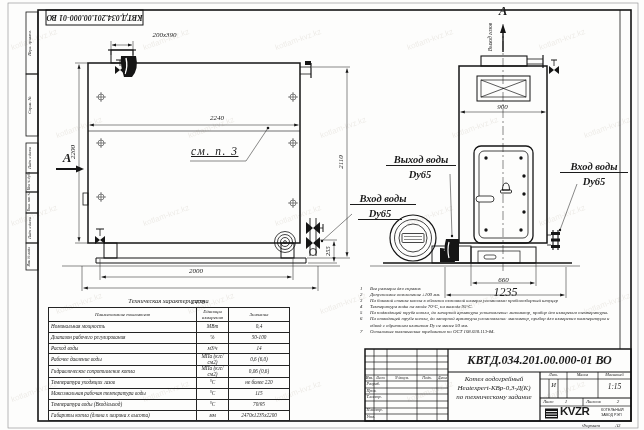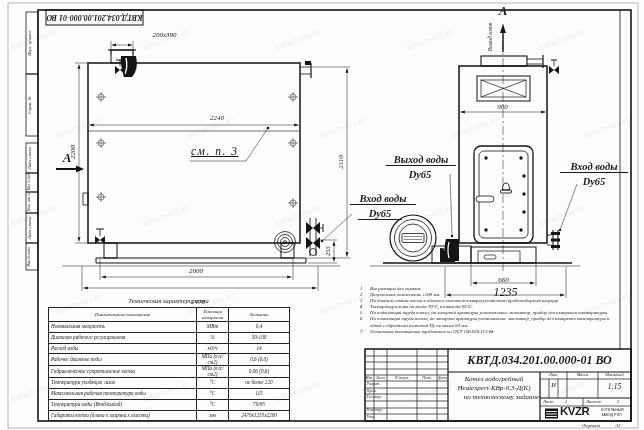--- a/index.html
+++ b/index.html
@@ -476,21 +476,21 @@
             <td class="c1">мм</td>
             <td class="c2">2470х1235х2200</td>
           </tr>
         </tbody>
     </table>
   </div>
 
   <span class="t ctr b" style="left:450px;top:349px;width:179px;height:22px;line-height:22px;font-size:12px;">КВТД.034.201.00.000-01 ВО</span>
   <span class="t ctr" style="left:449px;top:376px;width:90px;font-size:7px;">Котел водогрейный</span>
   <span class="t ctr" style="left:449px;top:385px;width:90px;font-size:7px;">Heatexpert-КВр-0,3-Д(К)</span>
-  <span class="t ctr" style="left:449px;top:394px;width:90px;font-size:7px;text-align:right;">по техническому задание</span>
+  <span class="t ctr" style="left:449px;top:394px;width:90px;font-size:7px;">по техническому задание</span>
   <span class="t ctr" style="left:540px;top:373px;width:27px;font-size:4.3px;">Лит.</span>
   <span class="t ctr" style="left:567px;top:373px;width:31px;font-size:4.3px;">Масса</span>
   <span class="t ctr" style="left:598px;top:373px;width:33px;font-size:4.3px;">Масштаб</span>
   <span class="t ctr" style="left:549px;top:382px;width:9px;font-size:6.5px;">И</span>
   <span class="t ctr" style="left:598px;top:383px;width:33px;font-size:7.5px;">1:15</span>
   <span class="t" style="left:543px;top:399.5px;width:18px;font-size:4.5px;">Лист</span>
   <span class="t ctr" style="left:560px;top:399px;width:12px;font-size:5px;">1</span>
   <span class="t" style="left:586px;top:399.5px;width:24px;font-size:4.5px;">Листов</span>
   <span class="t ctr" style="left:610px;top:399px;width:16px;font-size:5px;">2</span>
   <span class="t ctr" style="left:365px;top:375.8px;width:9px;font-size:3.8px;">Изм.</span>

